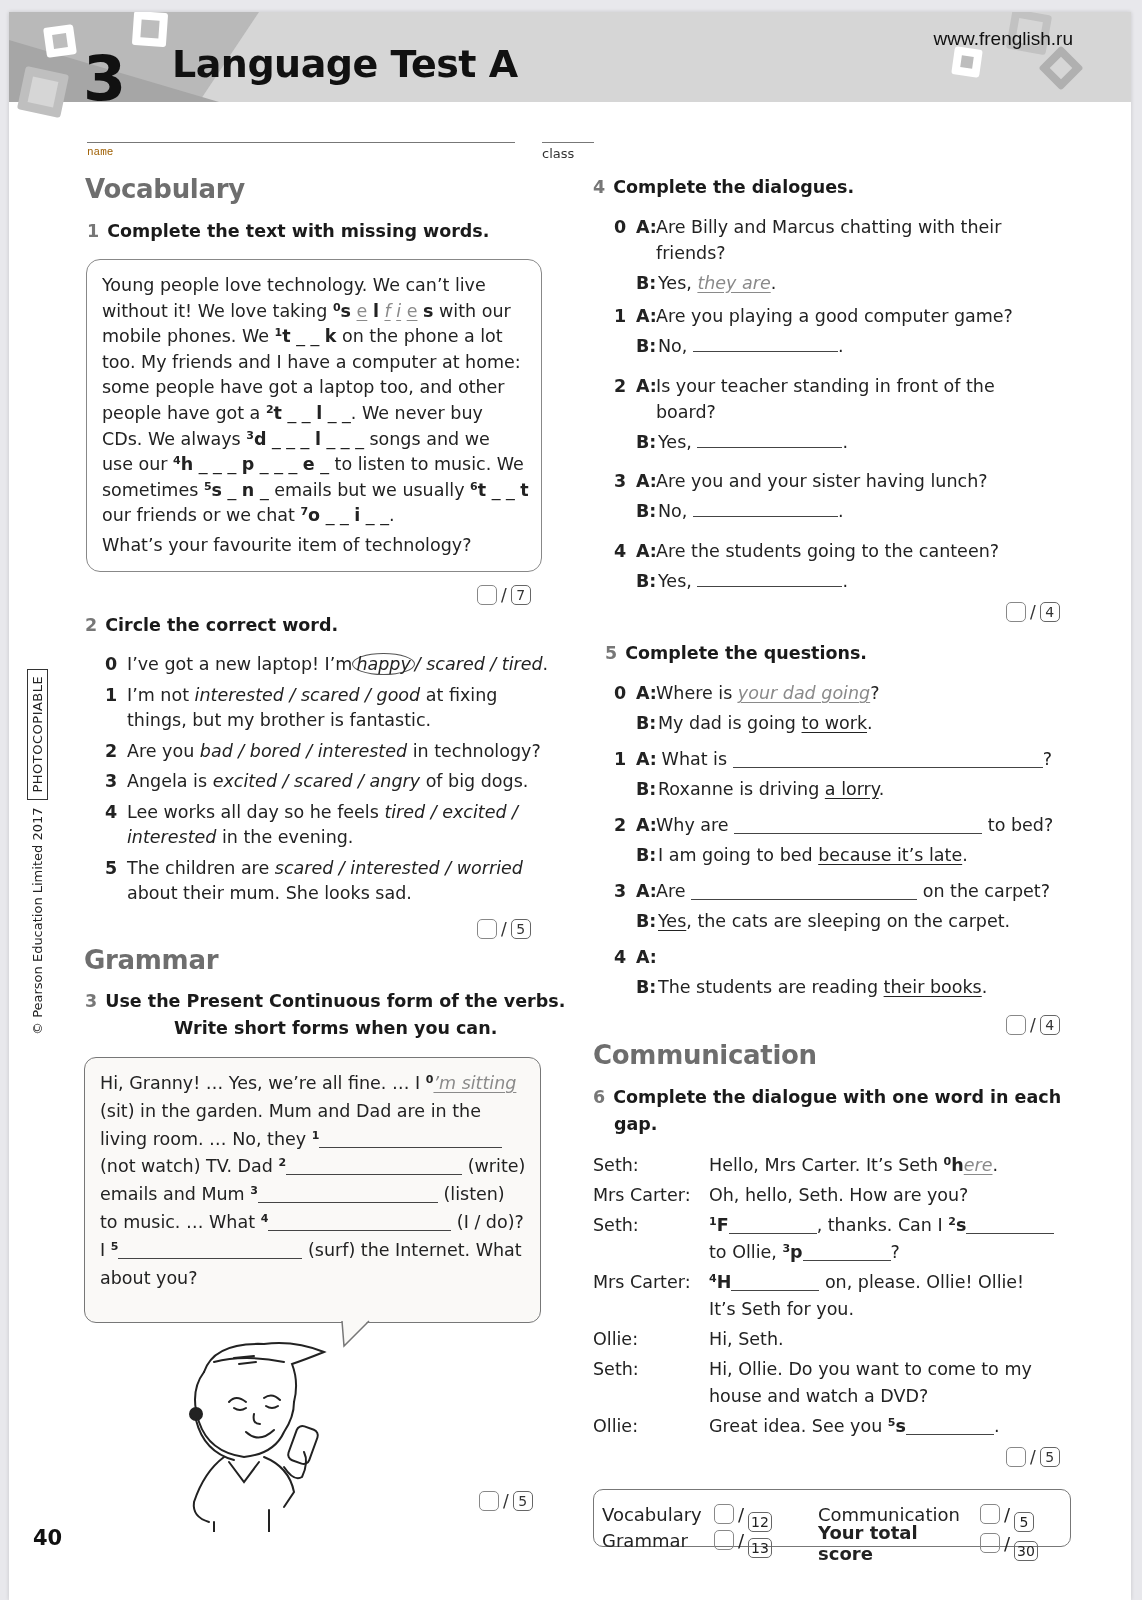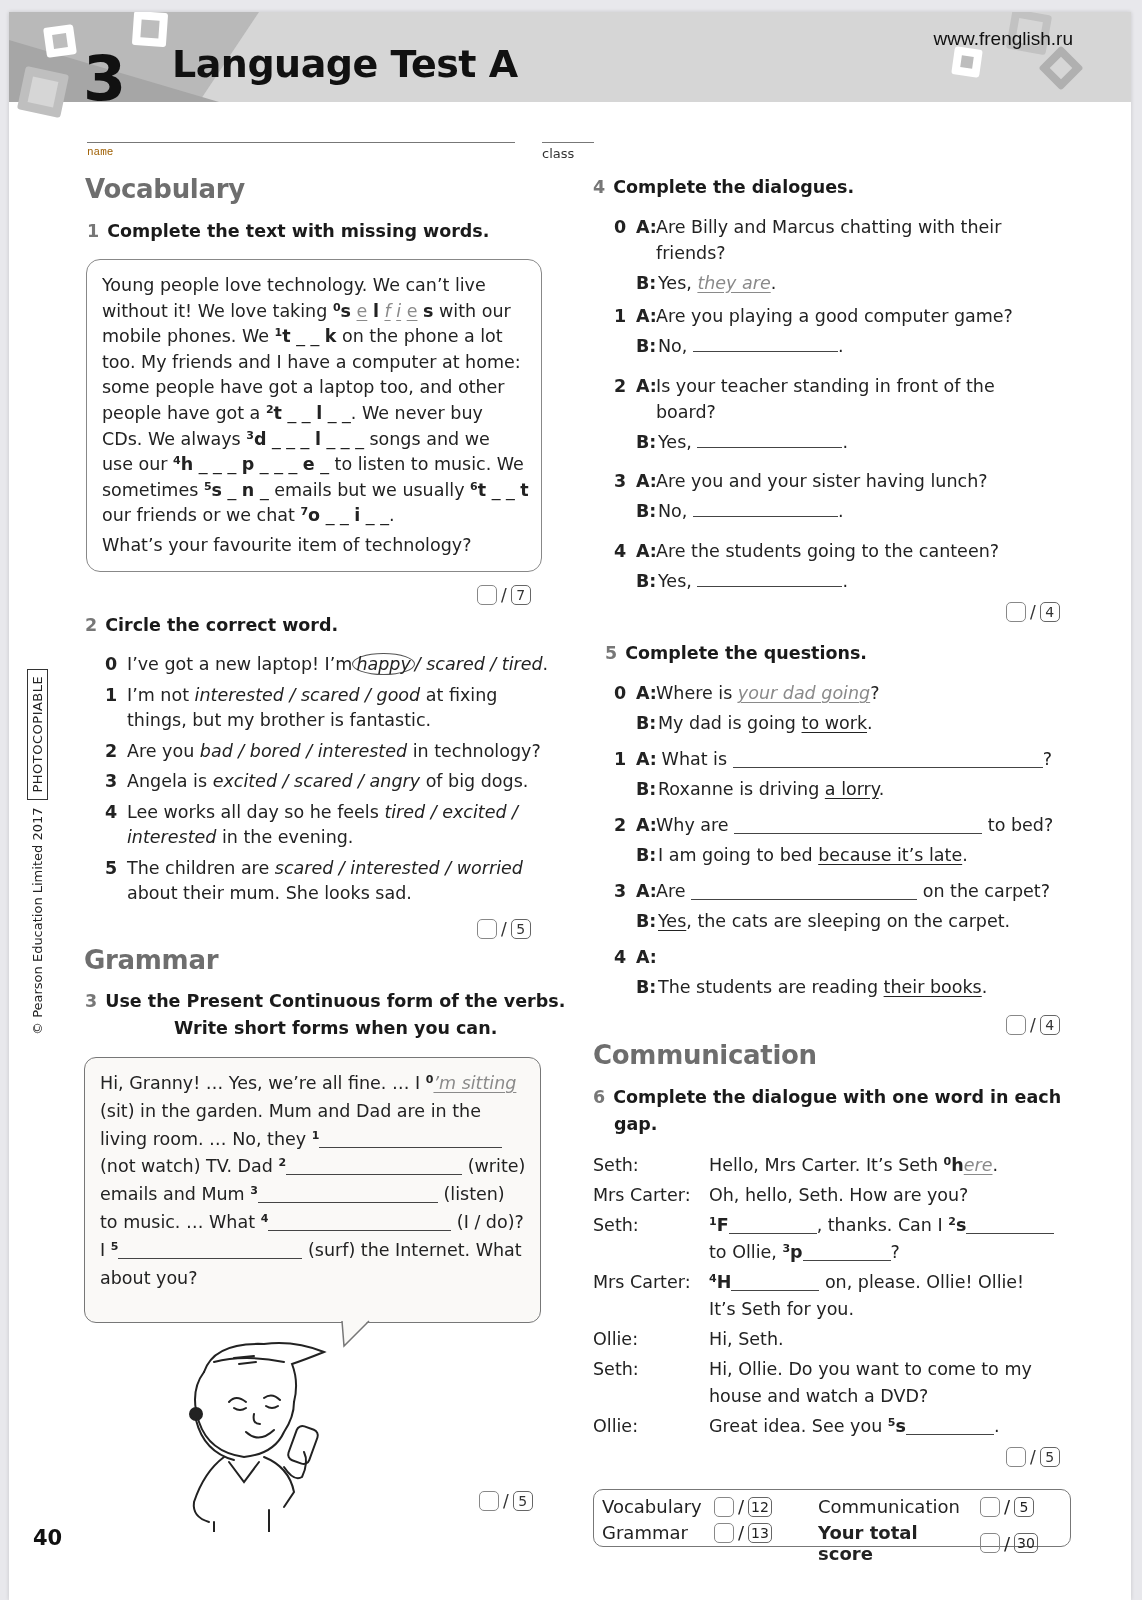--- a/index.html
+++ b/index.html
@@ -50,21 +50,21 @@
   .li { display: flex; }
   .li .n { width: 22px; font-weight: bold; flex: none; }
   .li .ab { width: 20px; font-weight: bold; flex: none; }
 
   .dlg-row { display: flex; }
   .dlg-row .who { width: 116px; font-weight: normal; flex: none; }
 
   .summary { position: absolute; left: 584px; top: 1477px; width: 478px; height: 58px; border: 1.5px solid #777; border-radius: 10px; }
   .summary .cell { position: absolute; display: flex; align-items: center; gap: 4px; font-size: 18px; color: #222; }
   .summary .blank { width: 20px; height: 20px; border: 1.3px solid #888; border-radius: 5px; }
-  .summary .max { min-width: 20px; height: 20px; border: 1.3px solid #666; border-radius: 5px; font-size: 14px; text-align: center; line-height: 18px; padding: 0 2px; }
+  .summary .max { min-width: 20px; height: 20px; border: 1.3px solid #666; border-radius: 5px; font-size: 14px; text-align: center; line-height: 18px; padding: 0 2px; margin-top: 16px; }
 
   .page-num { position: absolute; left: 24px; top: 1514px; font-weight: bold; font-size: 21px; color: #111; }
 </style>
 </head>
 <body>
 
 <div class="page">
 
   <div class="header-band"></div>
   <div class="header-dark"></div>

